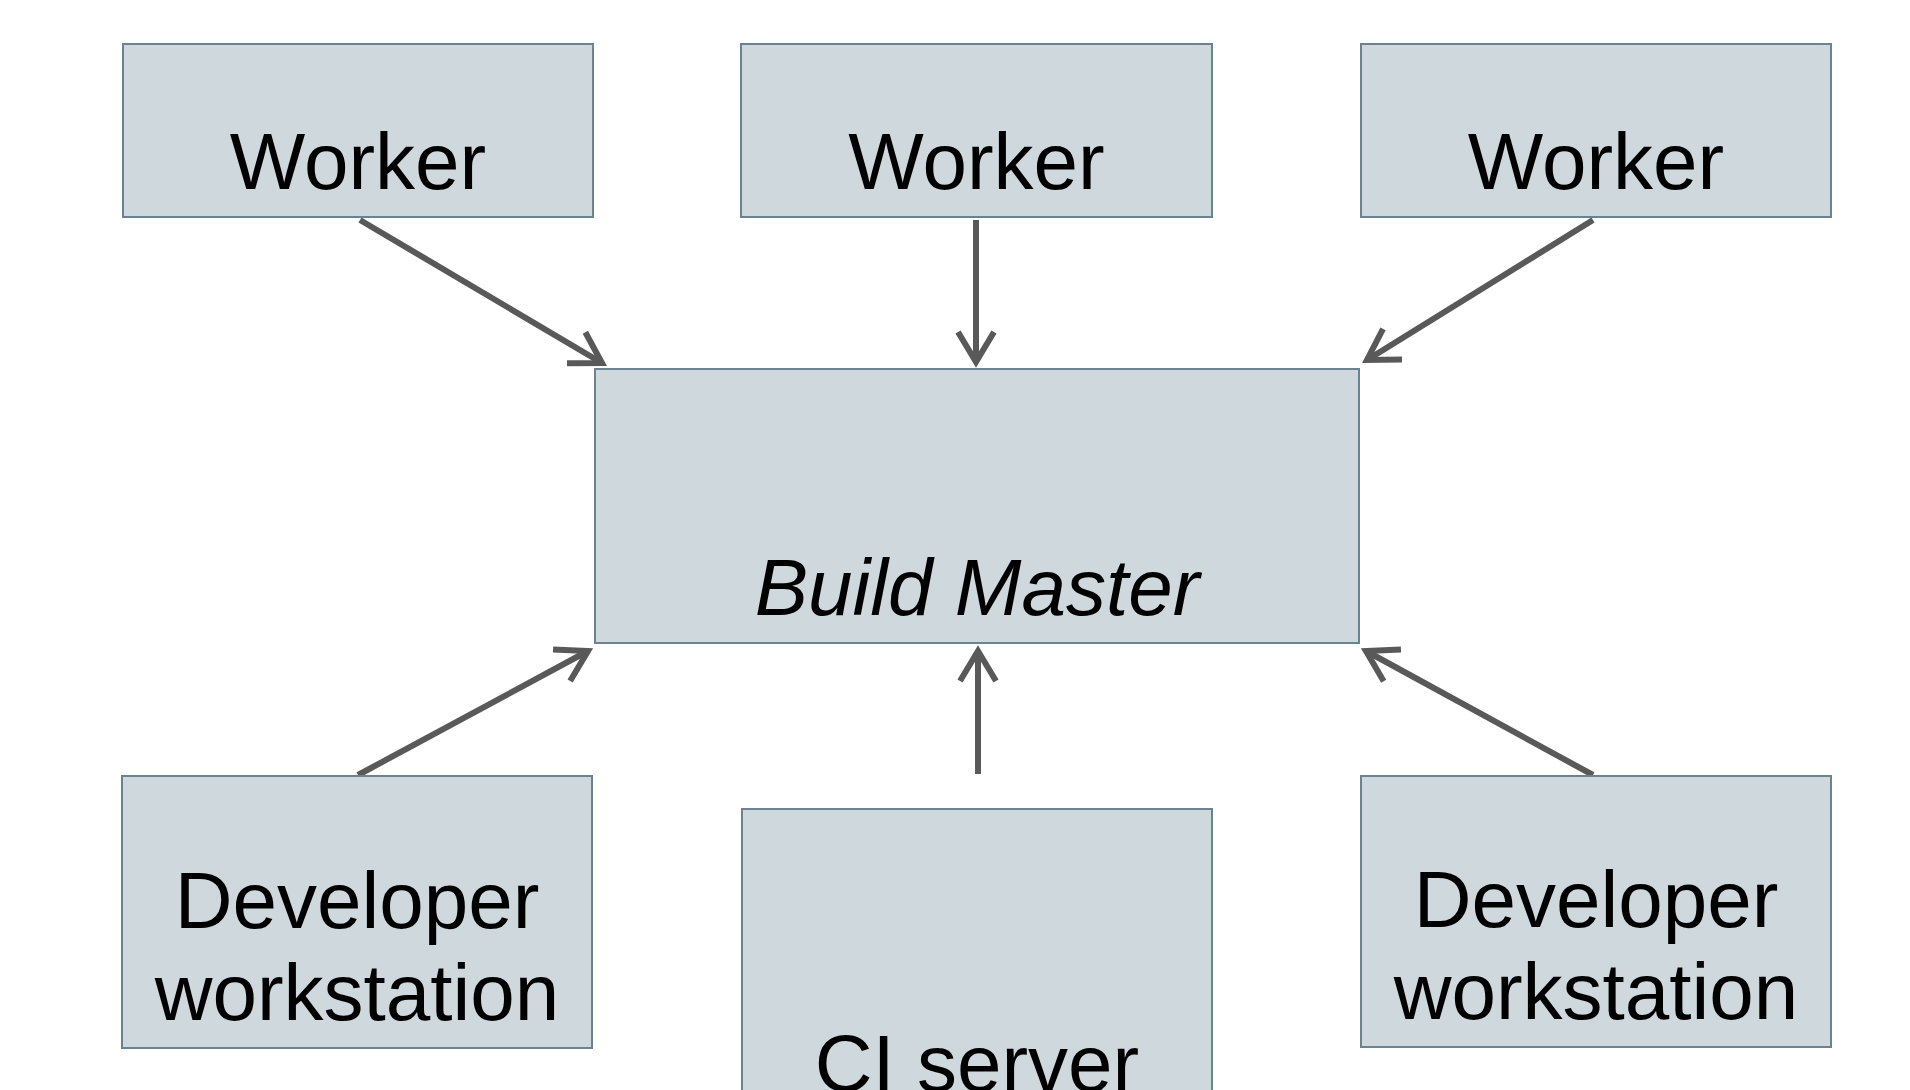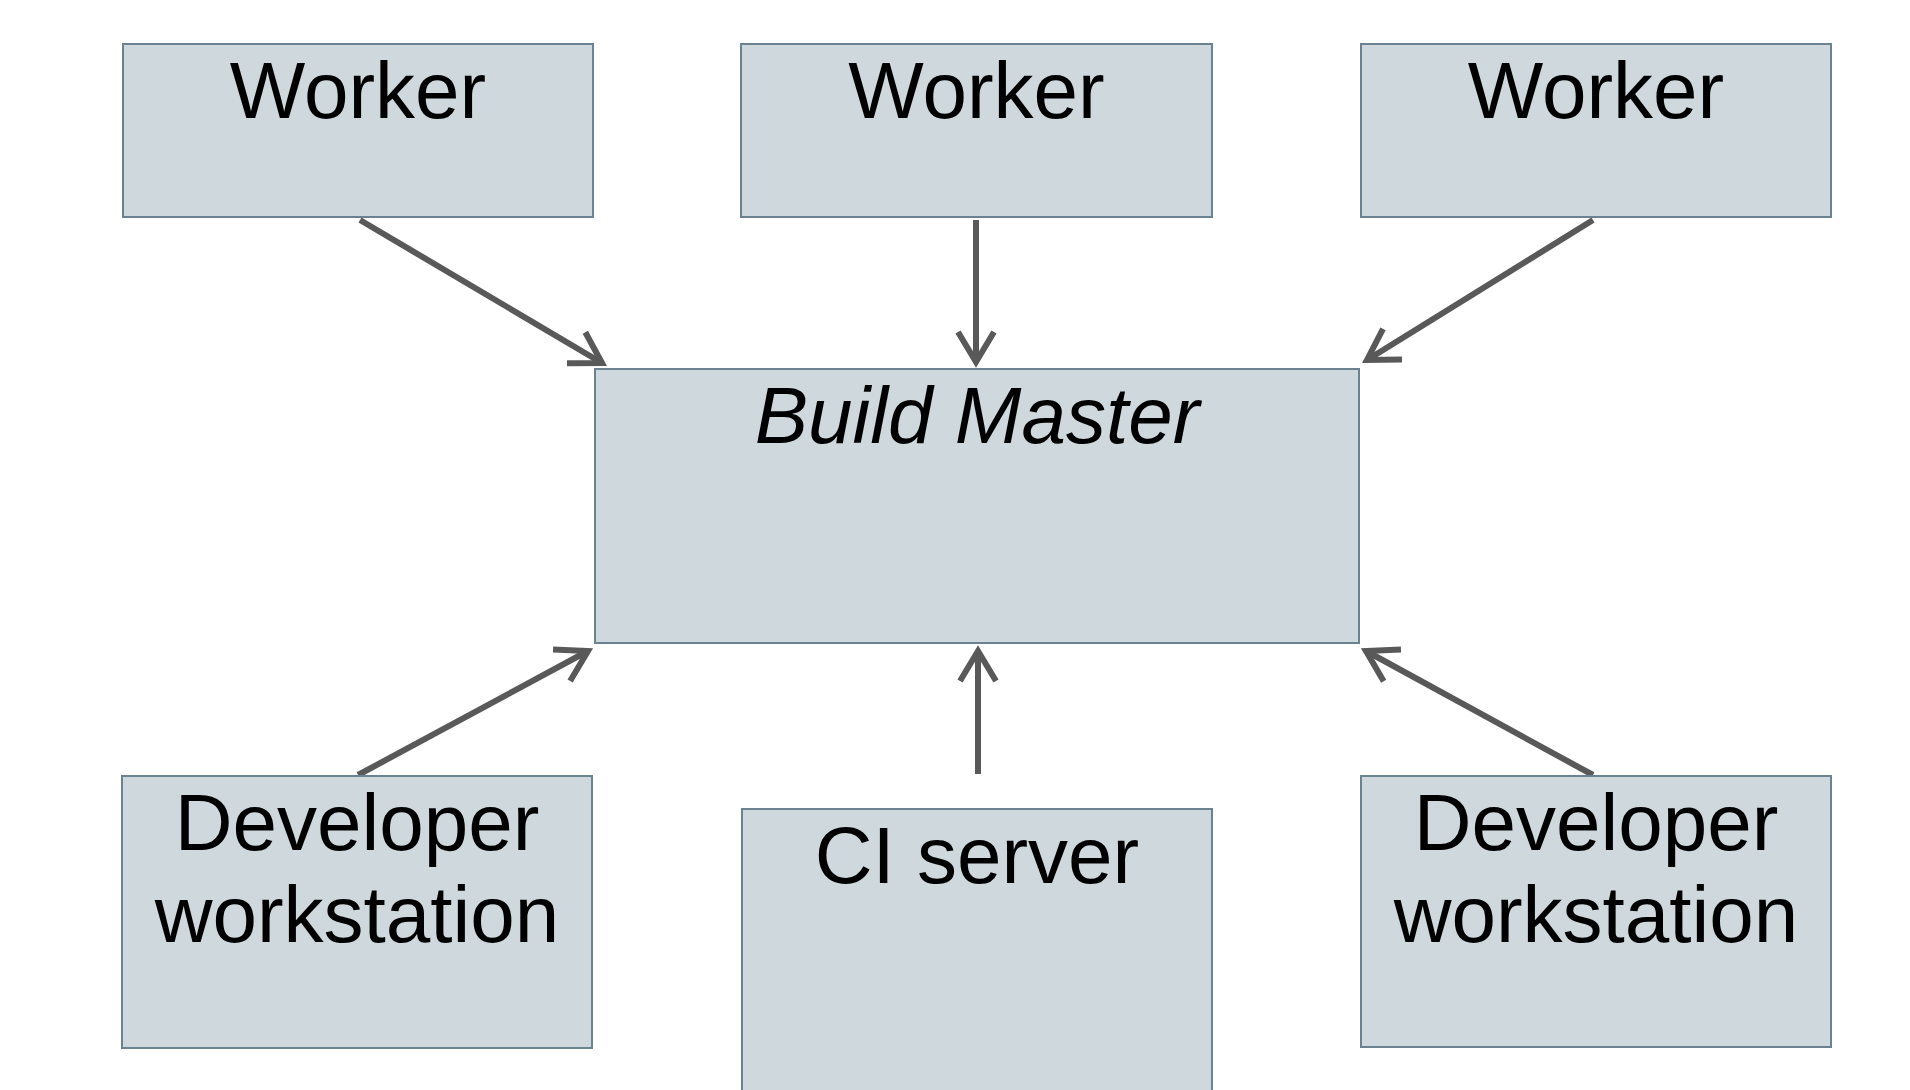--- a/index.html
+++ b/index.html
@@ -15,27 +15,27 @@
     position: absolute;
     left: 0; top: 0;
     width: 1910px; height: 1090px;
   }
   .node {
     position: absolute;
     box-sizing: border-box;
     background: #cfd8dc;
     border: 2px solid #6b8290;
     display: flex;
-    align-items: flex-start;
+    align-items: flex-end;
     justify-content: center;
     text-align: center;
     color: #000000;
     font-size: 80px;
     line-height: 1.15;
-    padding: 0 10px;
+    padding: 8px 10px;
   }
   #node-worker-1 { left: 122px; top: 43px;  width: 472px; height: 175px; }
   #node-worker-2 { left: 740px; top: 43px;  width: 473px; height: 175px; }
   #node-worker-3 { left: 1360px; top: 43px; width: 472px; height: 175px; }
   #node-build-master { left: 594px; top: 368px; width: 766px; height: 276px; font-style: italic; }
   #node-dev-left  { left: 121px;  top: 775px; width: 472px; height: 274px; }
   #node-ci-server { left: 741px;  top: 776px; width: 472px; height: 312px; margin-top: 32px; }
   #node-dev-right { left: 1360px; top: 775px; width: 472px; height: 273px; }
 </style>
 </head>

